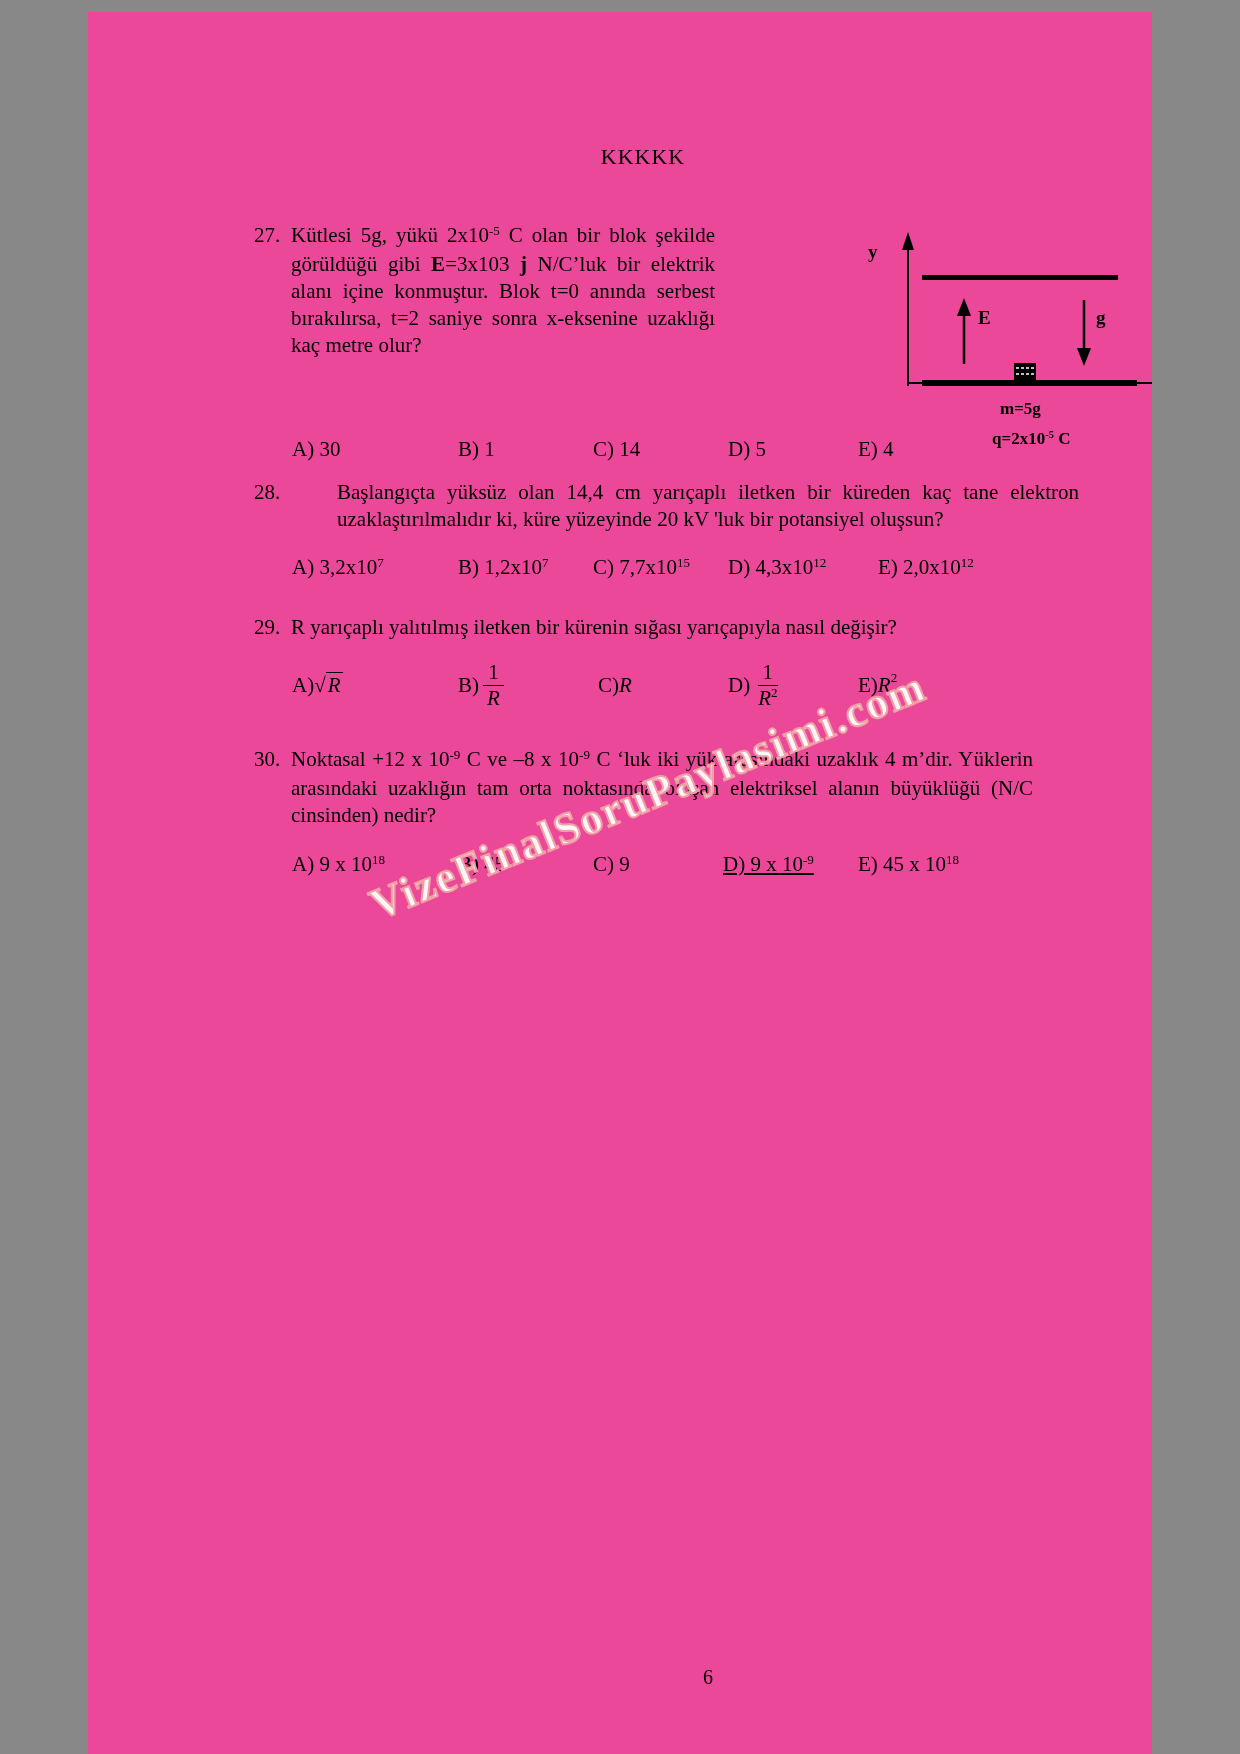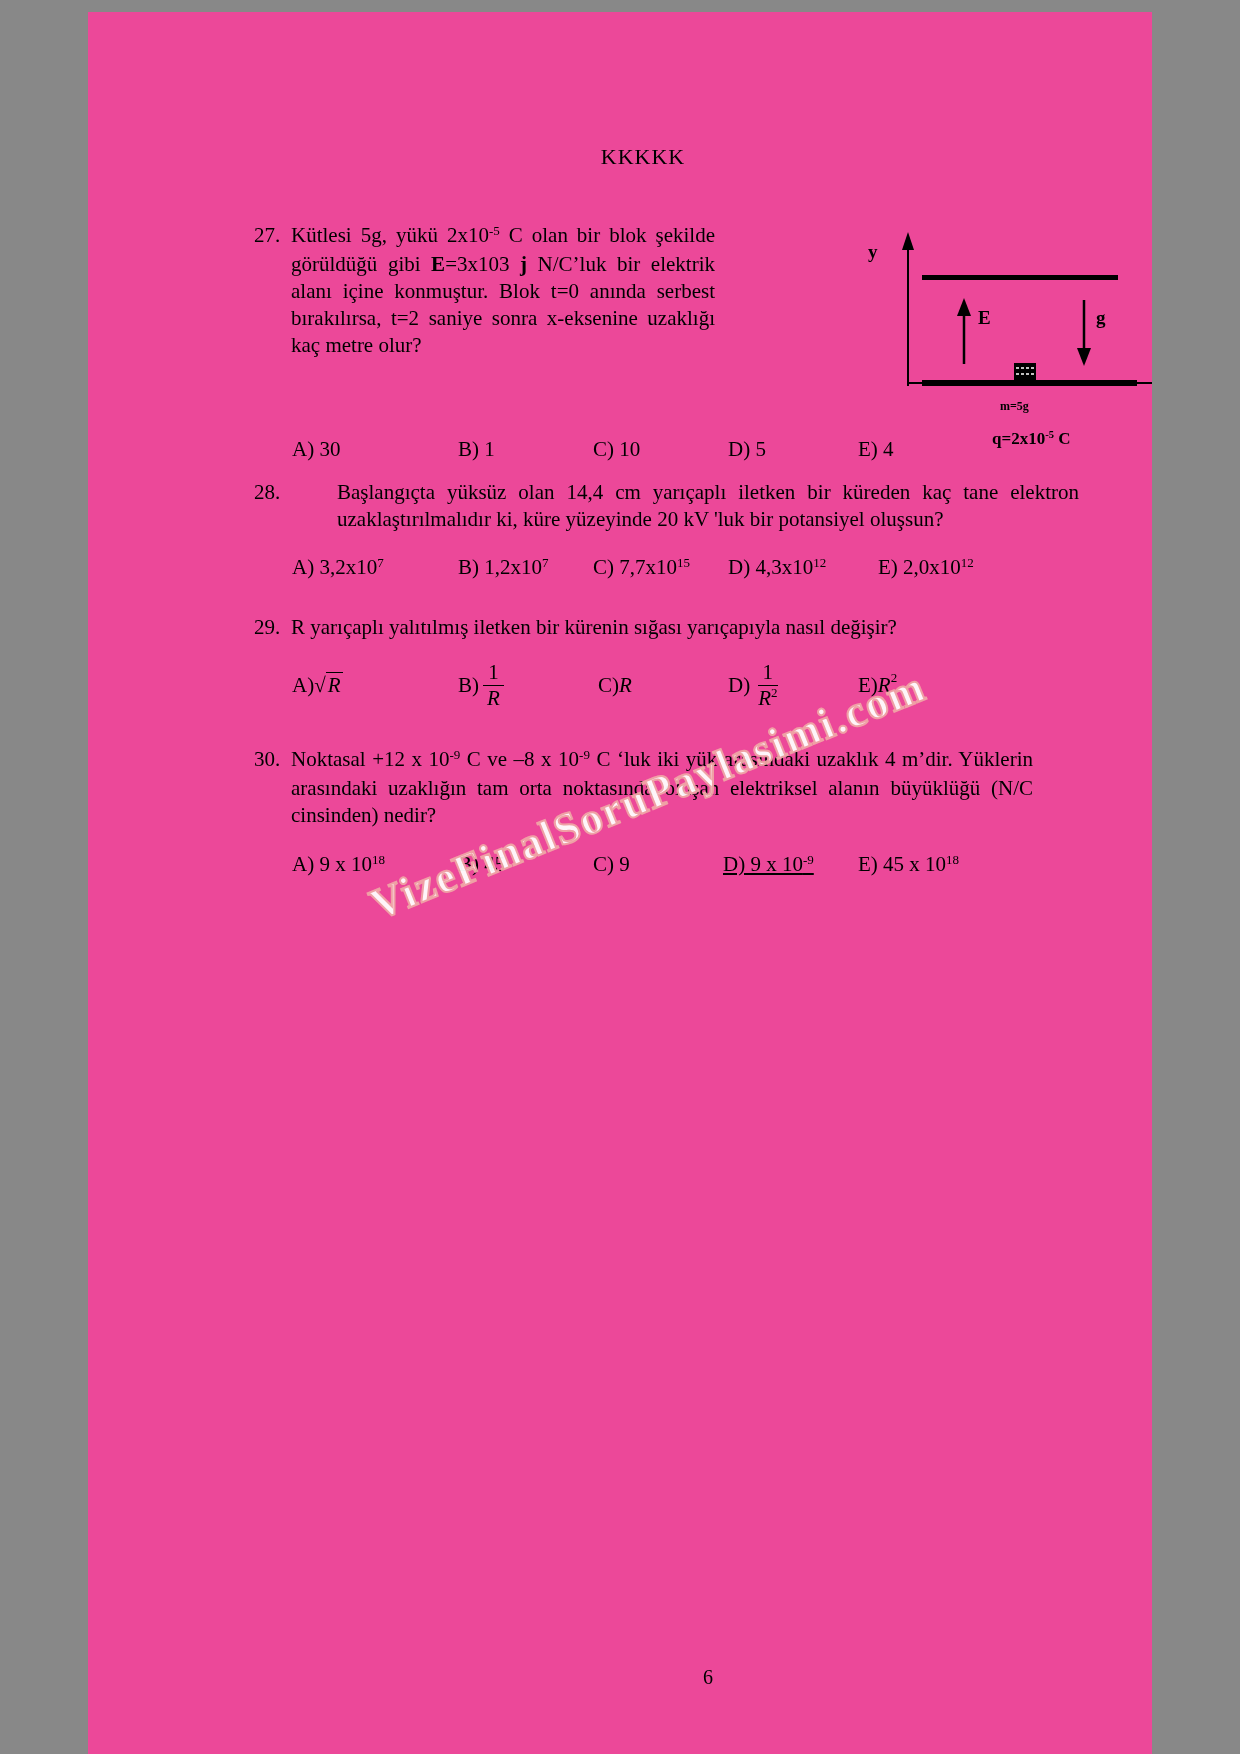--- a/index.html
+++ b/index.html
@@ -37,21 +37,21 @@
   .sqrt{white-space:nowrap;}
   .sqrt .radicand{border-top:1.5px solid #000;padding:0 2px;font-style:italic;}
   
   .diagram{position:absolute;left:756px;top:212px;width:400px;height:230px;}
   .diagram svg{position:absolute;left:0;top:0;}
   .dlabel{position:absolute;font-weight:bold;font-size:19px;line-height:1;}
   .dlabel-y{left:24px;top:18px;}
   .dlabel-e{left:134px;top:84px;}
   .dlabel-g{left:252px;top:84px;}
   .dlabel-x{left:358px;top:152px;}
-  .dlabel-m{left:156px;top:176px;font-size:12px;}
+  .dlabel-m{left:156px;top:176px;font-size:17px;}
   .dlabel-q{left:148px;top:206px;font-size:17px;}
   
   .watermark{
     position:absolute;left:310px;top:688px;width:500px;height:190px;
     display:flex;align-items:center;justify-content:center;
     pointer-events:none;
   }
   .watermark span{
     transform:rotate(-22deg);
     font-size:44px;font-weight:bold;
@@ -107,21 +107,21 @@
     <span class="dlabel dlabel-e">E</span>
     <span class="dlabel dlabel-g">g</span>
     <span class="dlabel dlabel-x">x</span>
     <span class="dlabel dlabel-m">m=5g</span>
     <span class="dlabel dlabel-q"><span>q=2x10</span><span class="sup">-5</span><span> C</span></span>
   </div>
 
   <div class="opts" style="top:424px;">
     <span class="opt o1"><span>A) 30</span></span>
     <span class="opt o2"><span>B) 1</span></span>
-    <span class="opt o3"><span>C) 10</span></span>
+    <span class="opt o3"><span>C) 14</span></span>
     <span class="opt o4"><span>D) 5</span></span>
     <span class="opt o5"><span>E) 4</span></span>
   </div>
 
   <div class="question q28" style="top:467px;gap:46px;">
     <span class="qnum">28.</span>
     <div class="qtext"><span>Başlangıçta yüksüz olan 14,4 cm yarıçaplı iletken bir küreden  kaç tane elektron uzaklaştırılmalıdır ki, küre yüzeyinde 20 kV 'luk bir potansiyel oluşsun?</span></div>
   </div>
 
   <div class="opts row28" style="top:542px;">

